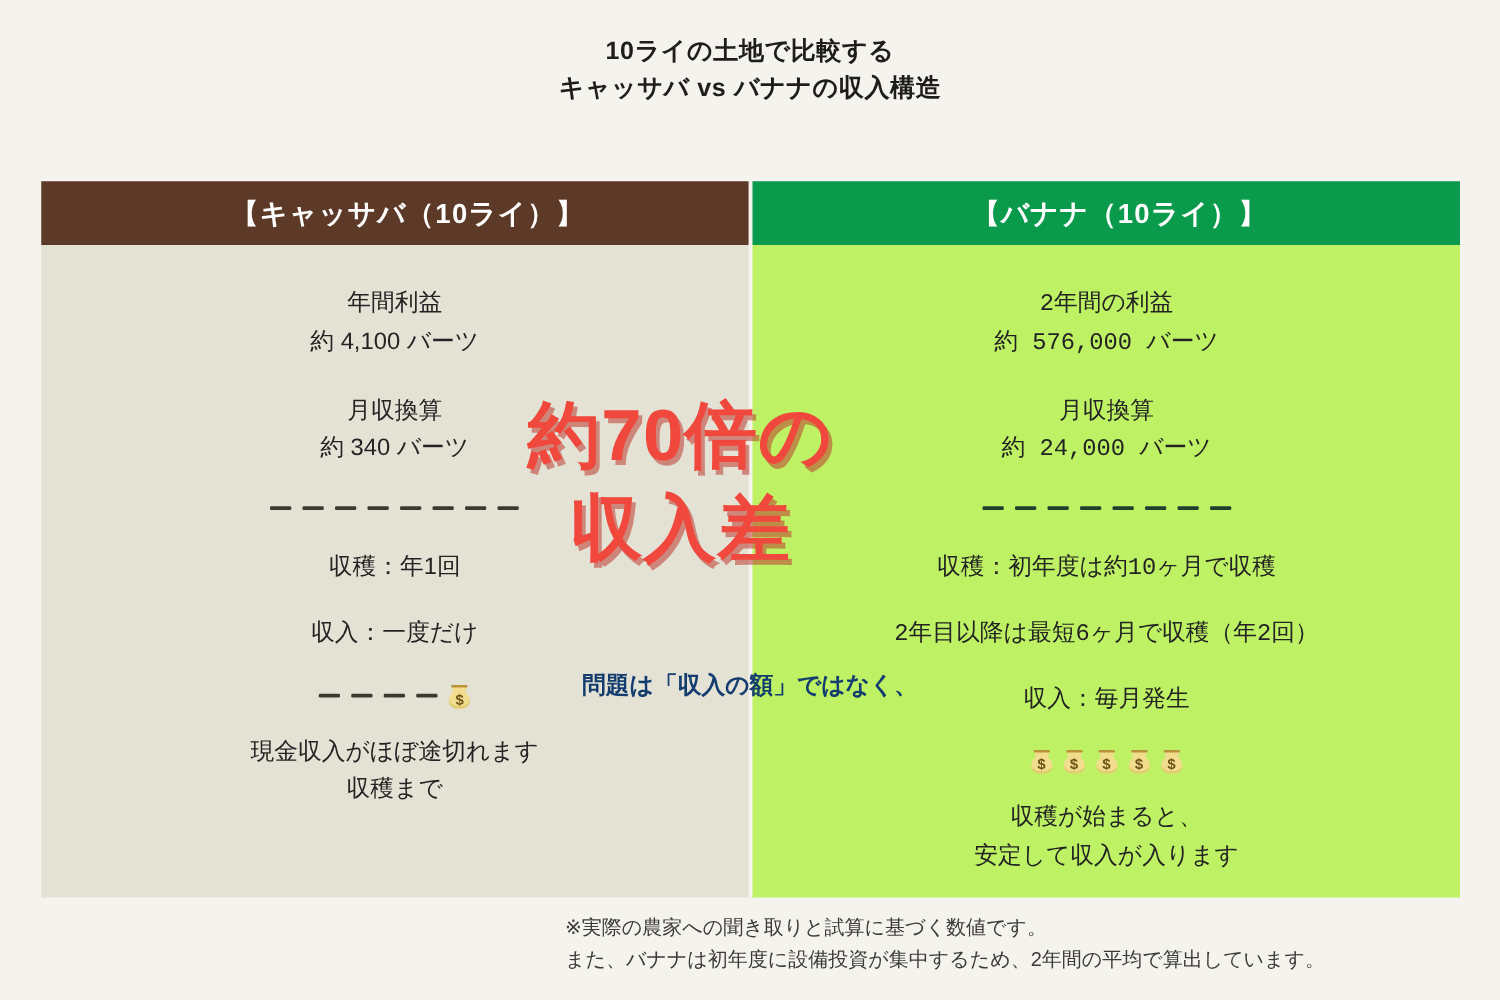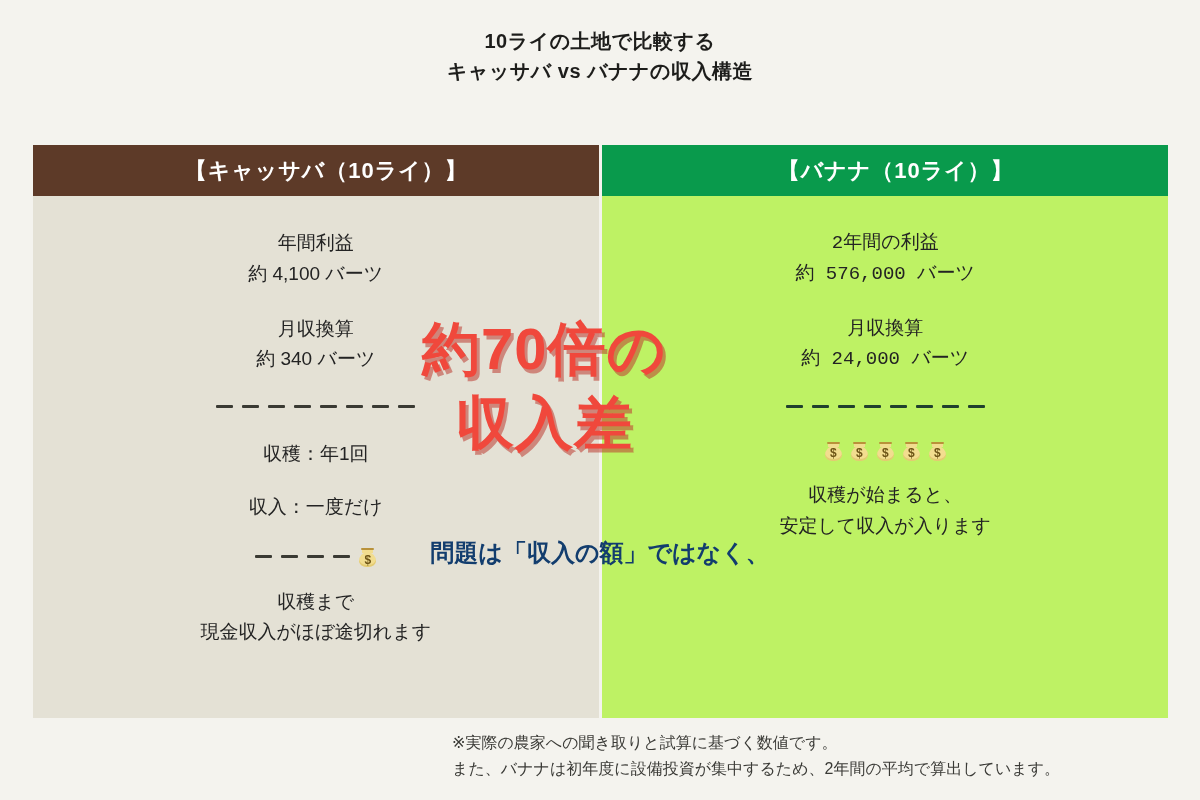--- a/index.html
+++ b/index.html
@@ -190,21 +190,21 @@
   }
 
   .center-note {
     position: absolute;
     left: 0;
     top: 534px;
     width: 1200px;
     text-align: center;
   }
   .center-note .note-line {
-    font-size: 24px;
+    font-size: 19px;
     font-weight: 700;
     color: #123d6e;
     line-height: 1.55;
     white-space: nowrap;
   }
 
   
   .footnote {
     position: absolute;
     left: 452px;
@@ -265,22 +265,22 @@
           <span class="dash"></span>
           <span class="dash"></span>
           <span class="moneybag">
             <span class="bag"></span>
             <span class="tie"></span>
             <span class="sym">$</span>
           </span>
         </div>
 
       <div>
+        <div class="bottom-line">現金収入がほぼ途切れます</div>
         <div class="bottom-line">収穫まで</div>
-        <div class="bottom-line">現金収入がほぼ途切れます</div>
       </div>
 
     </div>
   </div>
 
   <div class="panel-gap"></div>
 
   <div class="panel panel-right">
     <div class="panel-head">【バナナ（10ライ）】</div>
     <div class="panel-body">
@@ -299,20 +299,25 @@
           <span class="dash"></span>
           <span class="dash"></span>
           <span class="dash"></span>
           <span class="dash"></span>
           <span class="dash"></span>
           <span class="dash"></span>
           <span class="dash"></span>
           <span class="dash"></span>
         </div>
 
+      <div>
+        <div class="detail-line">収穫：初年度は約10ヶ月で収穫</div>
+        <div class="detail-line">2年目以降は最短6ヶ月で収穫（年2回）</div>
+        <div class="detail-line">収入：毎月発生</div>
+      </div>
 
       <div class="money-row">
           <span class="moneybag">
             <span class="bag"></span>
             <span class="tie"></span>
             <span class="sym">$</span>
           </span>
           <span class="moneybag">
             <span class="bag"></span>
             <span class="tie"></span>

